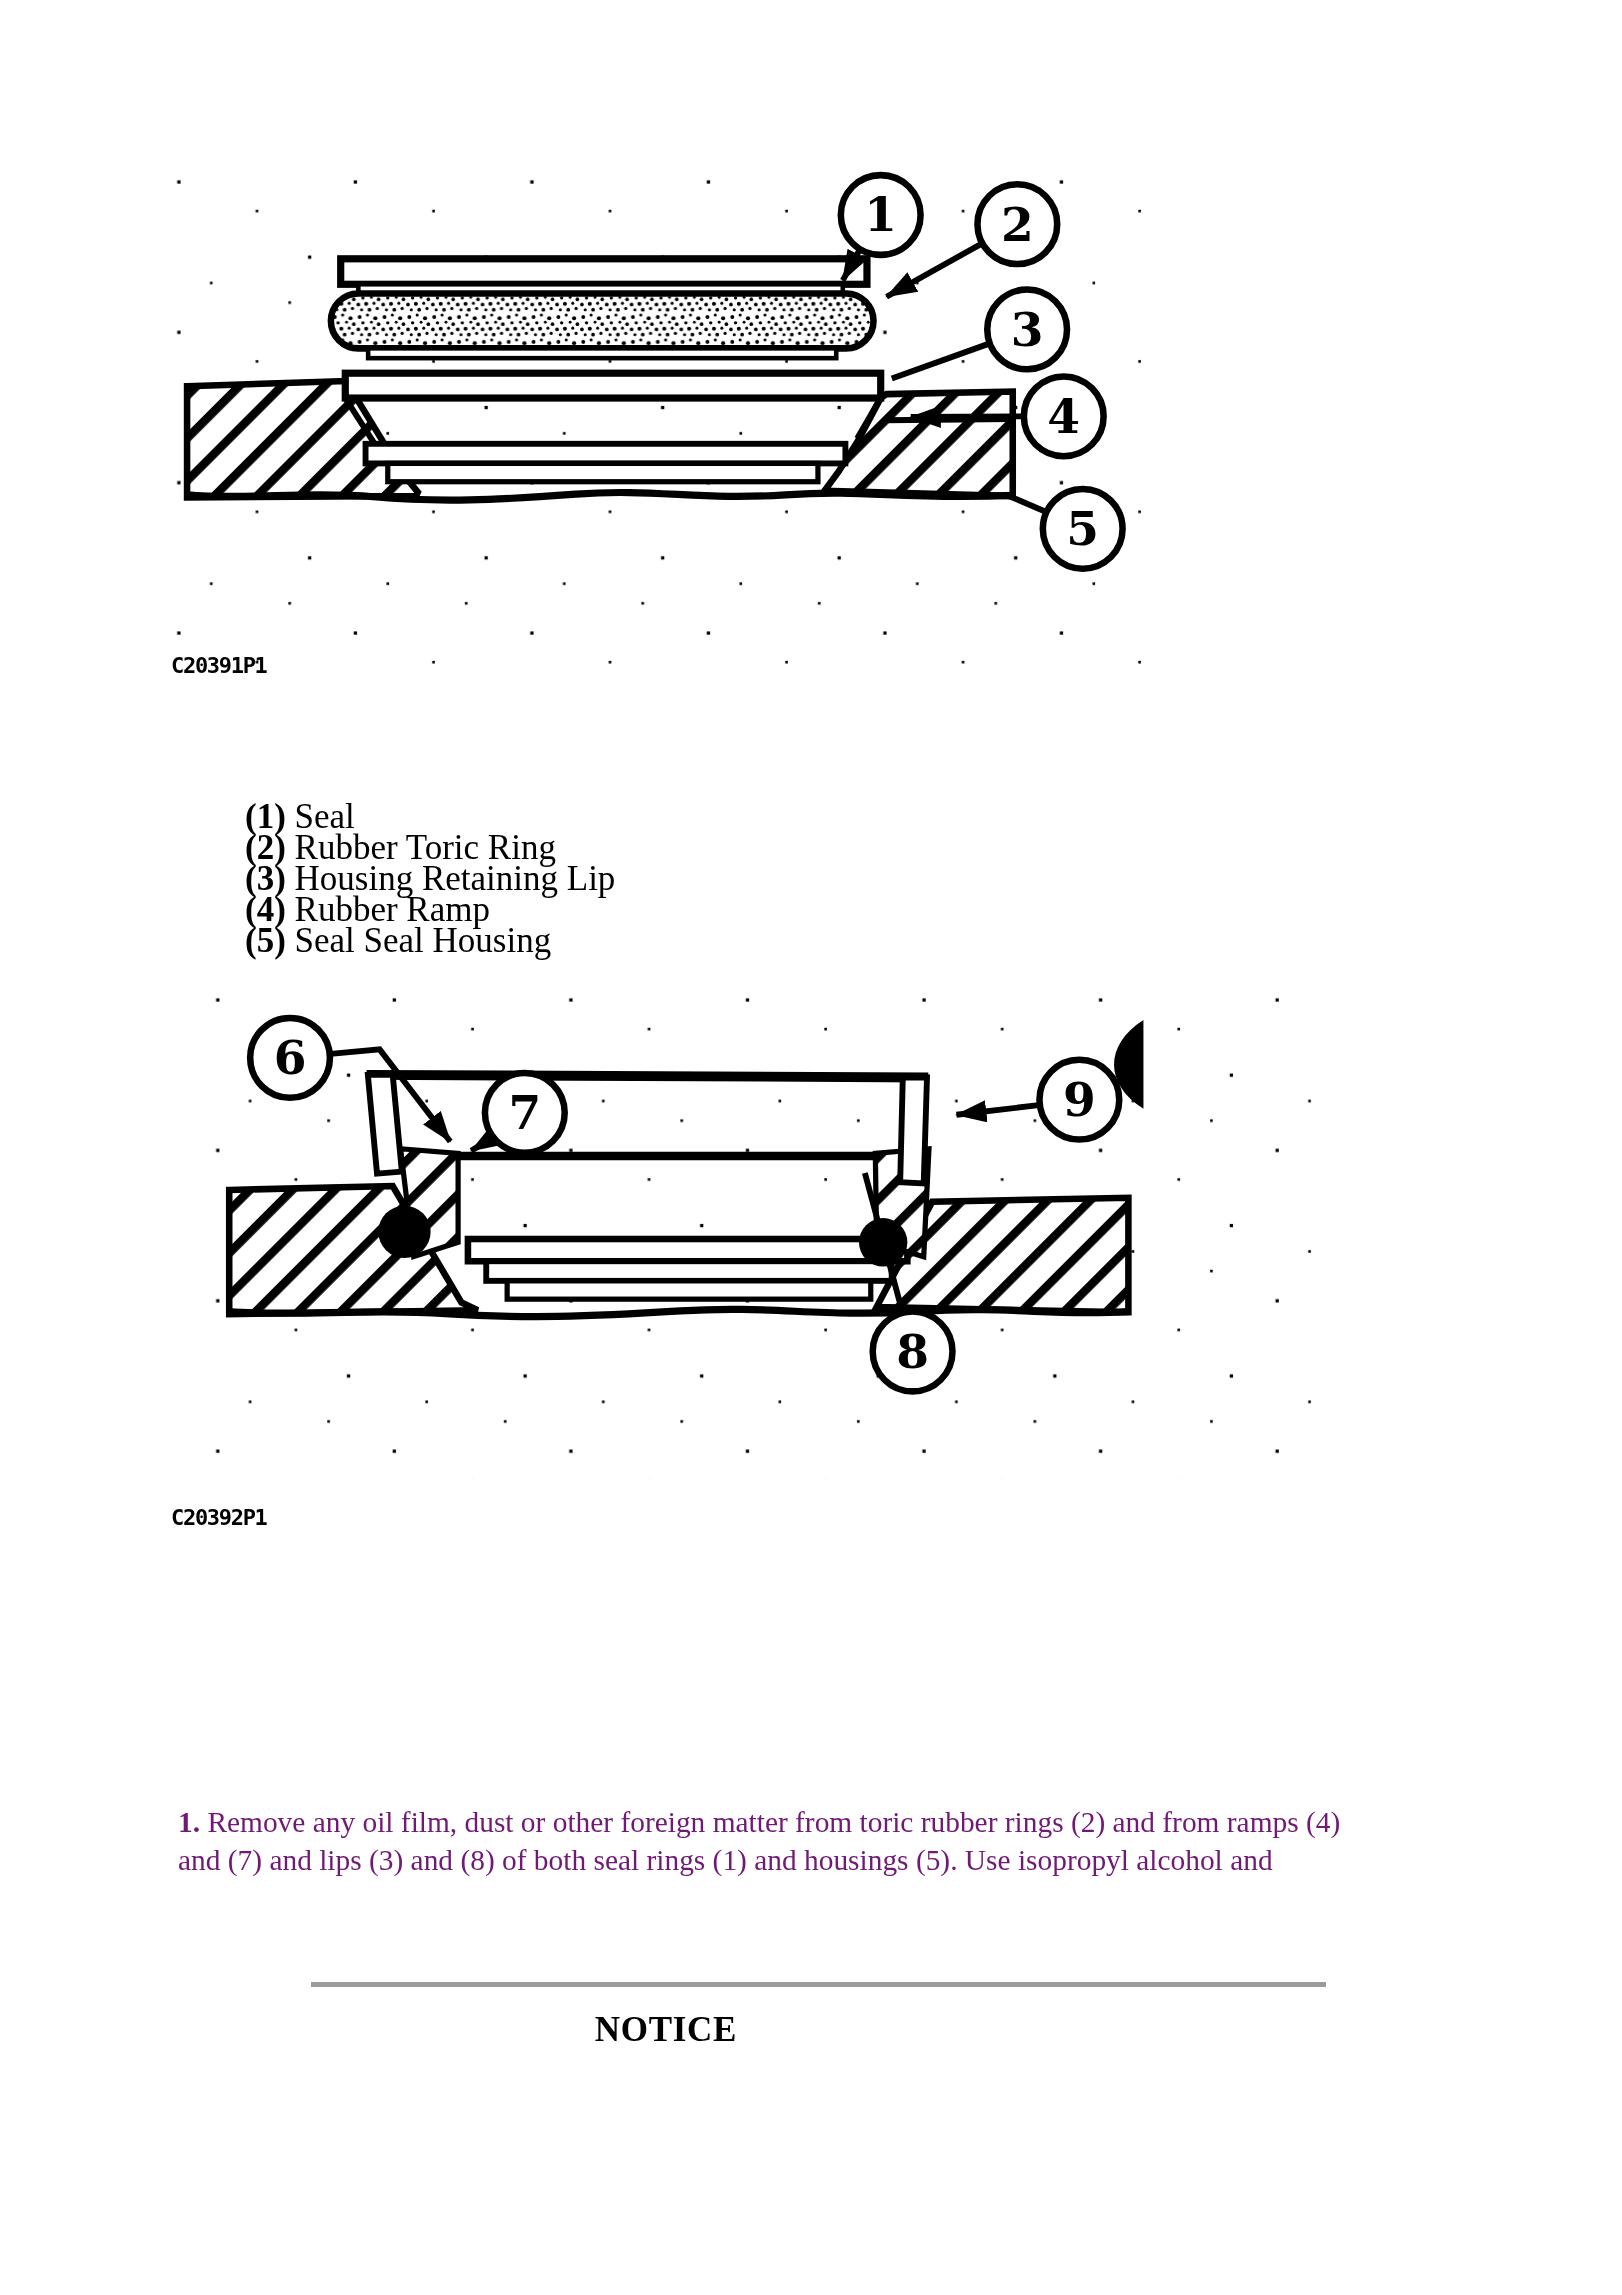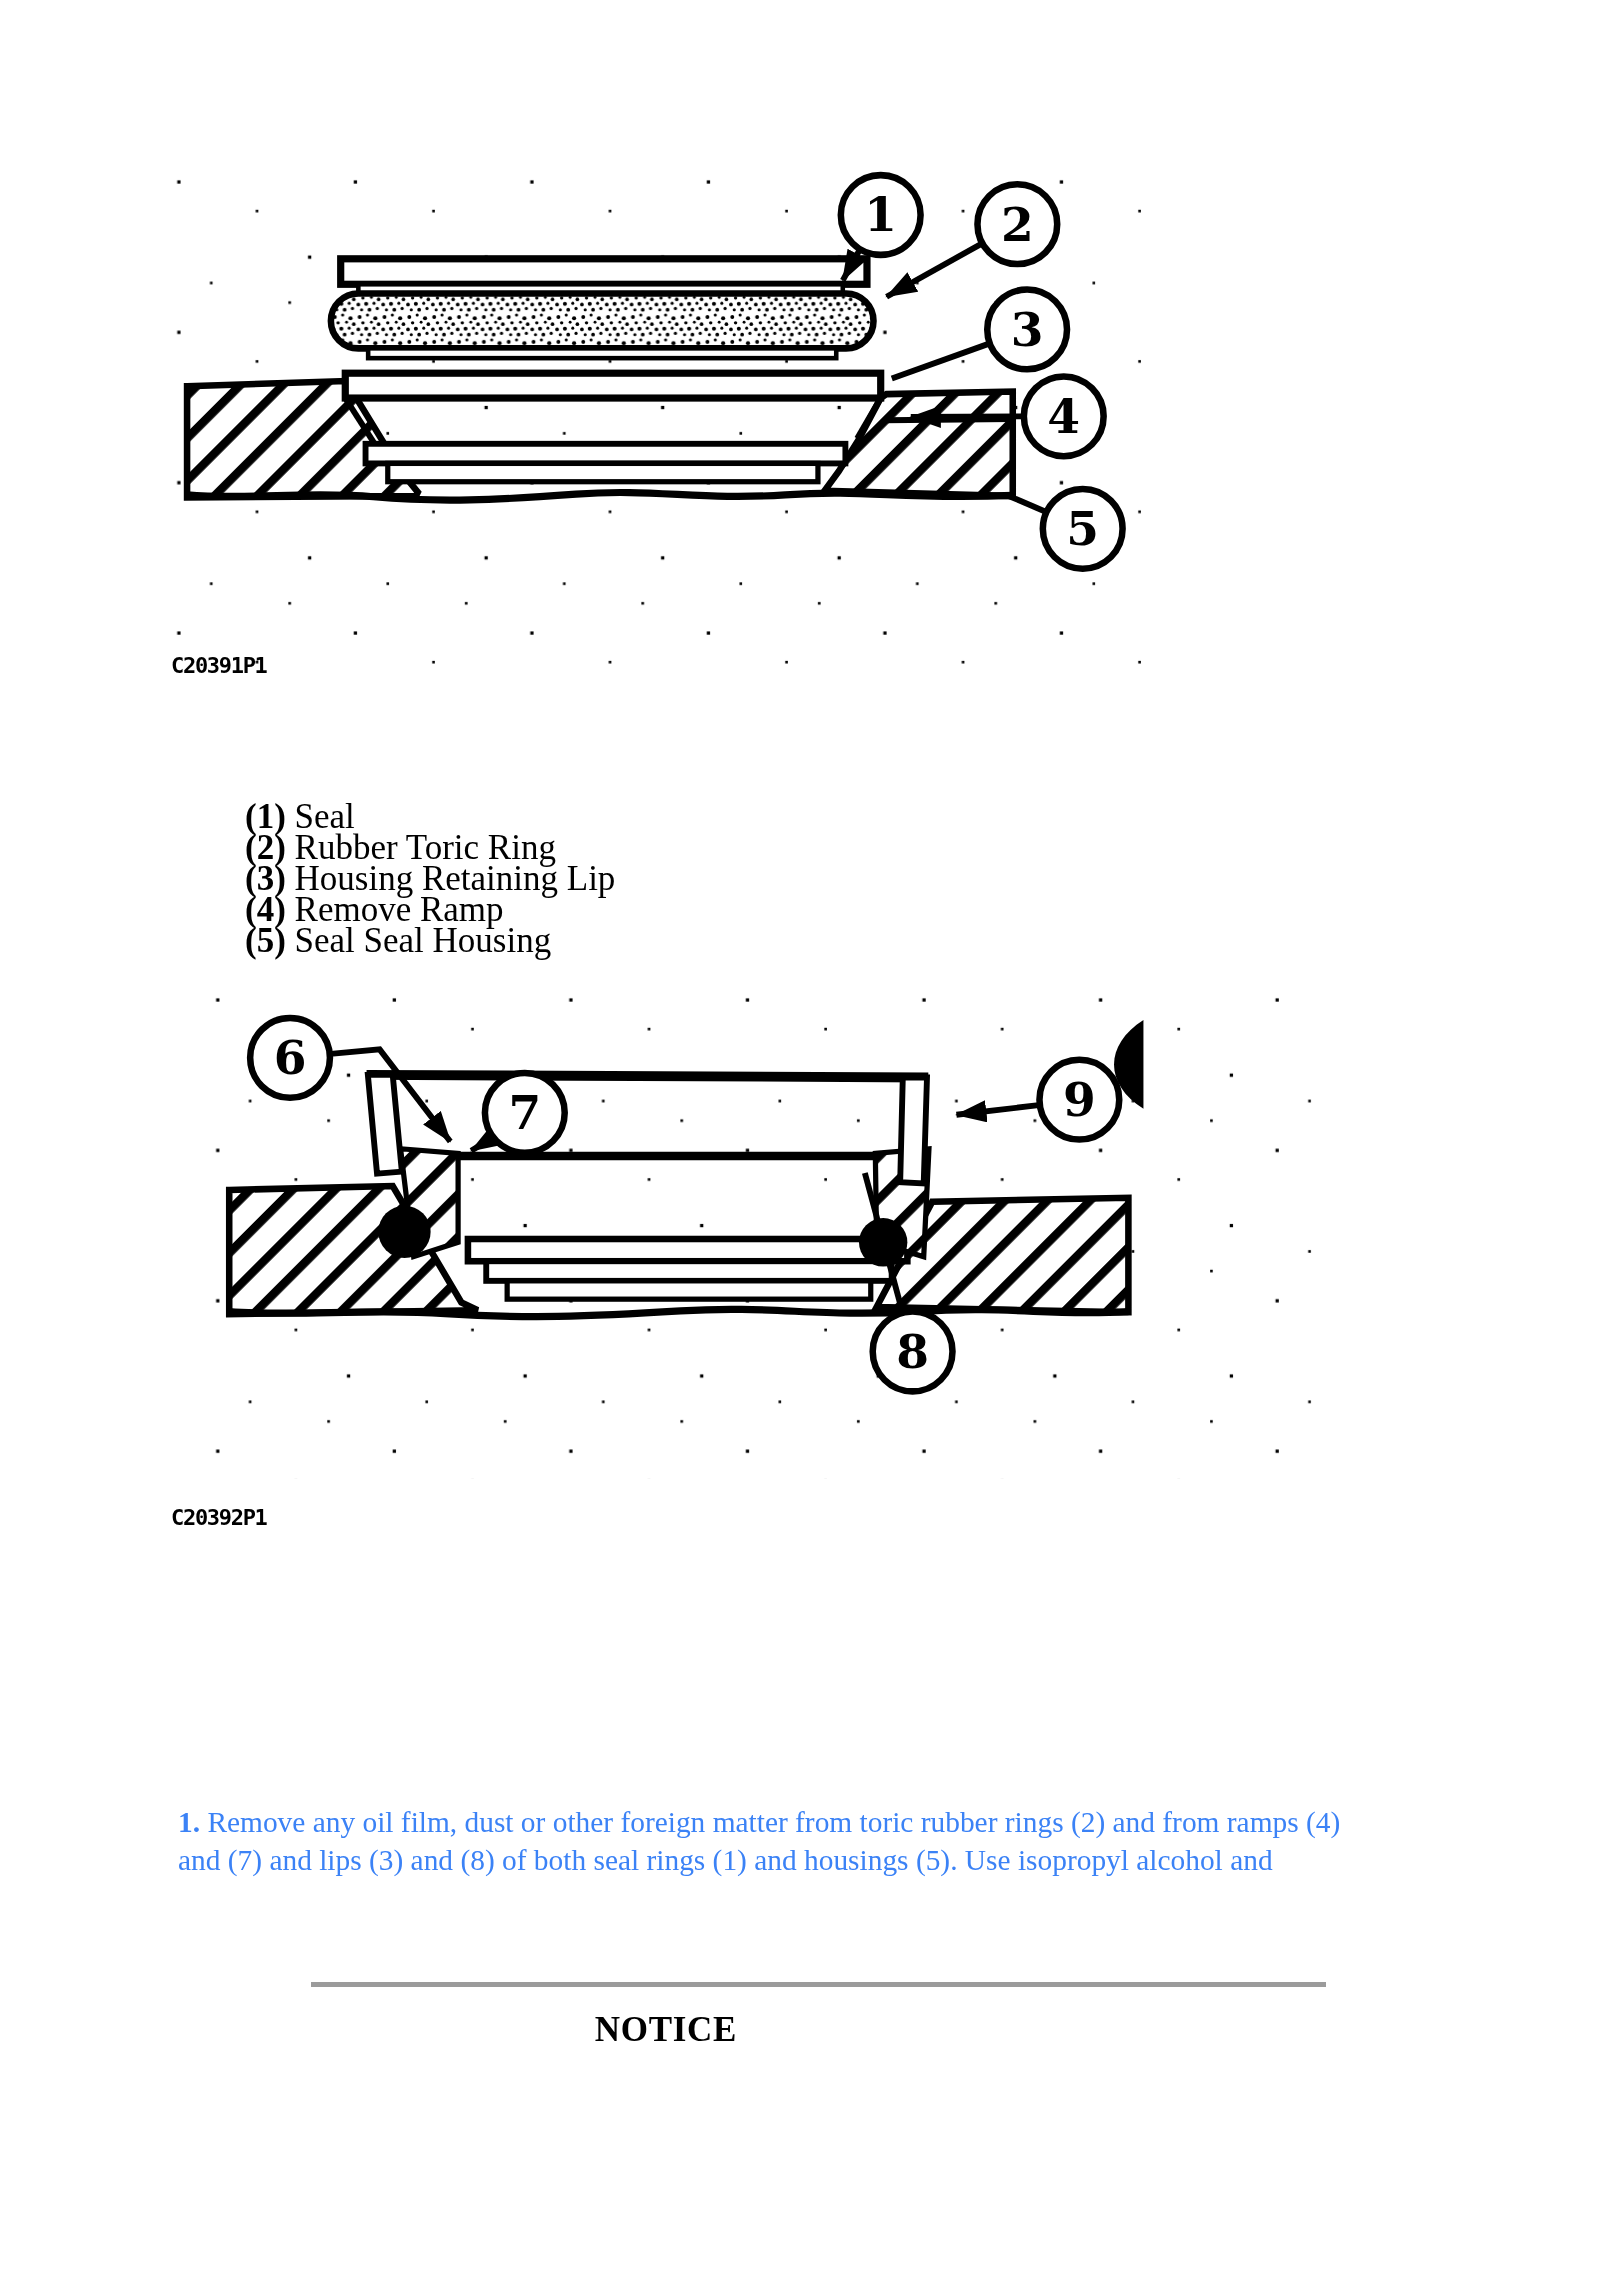--- a/index.html
+++ b/index.html
@@ -26,21 +26,21 @@
     font-size:35px;
     line-height:31px;
     color:#000;
   }
   .parts-list .row{white-space:nowrap;}
   .parts-list b{font-weight:bold;}
   .instruction{
     position:absolute;
     font-size:29.4px;
     line-height:38px;
-    color:#3b82f6;
+    color:#701a75;
   }
   .instruction .line{white-space:nowrap;}
   .instruction b{font-weight:bold;}
   .rule{
     position:absolute;
     background:#9b9b9b;
   }
   .notice{
     position:absolute;
     left:0;width:1332px;
@@ -149,21 +149,21 @@
       </g>
     </g>
   </svg>
 
   <div class="fig-caption" style="left:171px;top:653px;">C20391P1</div>
 
   <div class="parts-list" style="left:245px;top:801px;">
     <div class="row"><b>(1)</b> <span>Seal</span></div>
     <div class="row"><b>(2)</b> <span>Rubber Toric Ring</span></div>
     <div class="row"><b>(3)</b> <span>Housing Retaining Lip</span></div>
-    <div class="row"><b>(4)</b> <span>Remove Ramp</span></div>
+    <div class="row"><b>(4)</b> <span>Rubber Ramp</span></div>
     <div class="row"><b>(5)</b> <span>Seal Seal Housing</span></div>
   </div>
 
   <svg class="fig" style="left:196px;top:982px;" width="1152" height="497" viewBox="0 0 1760 760">
 
     <g>
       <rect x="0" y="0" width="1760" height="760" fill="url(#speck)"></rect>
     </g>
 
     <g>

